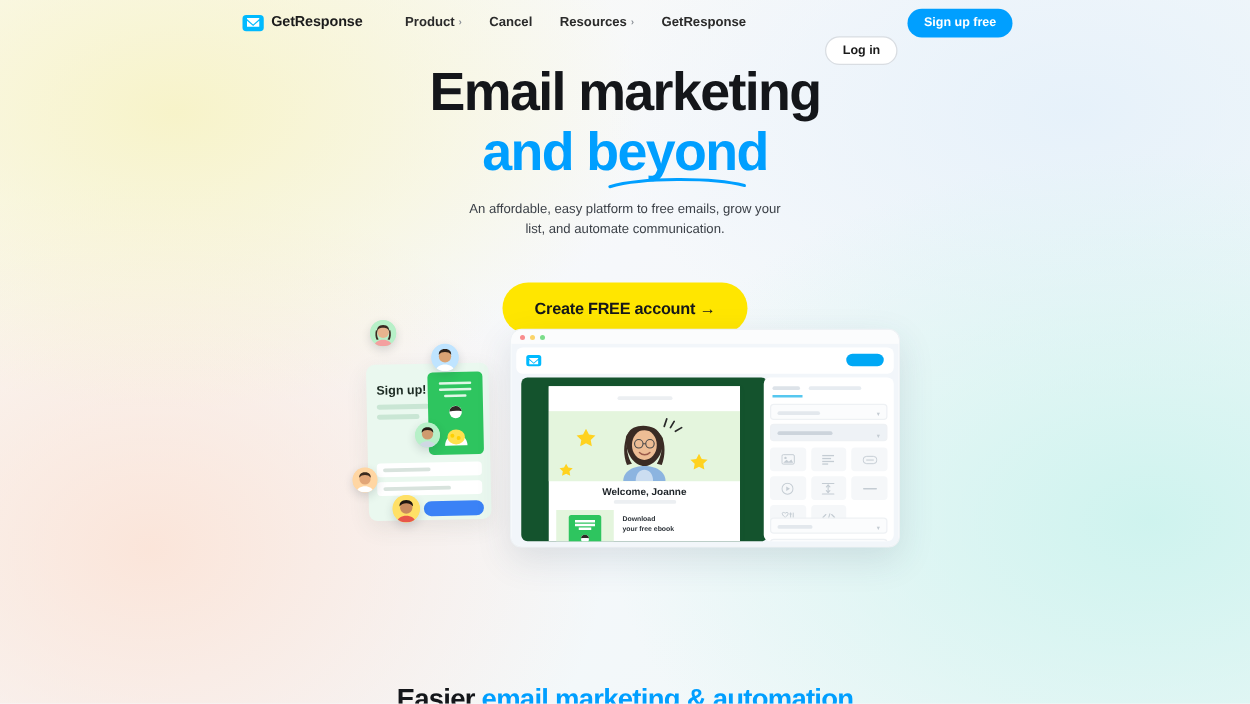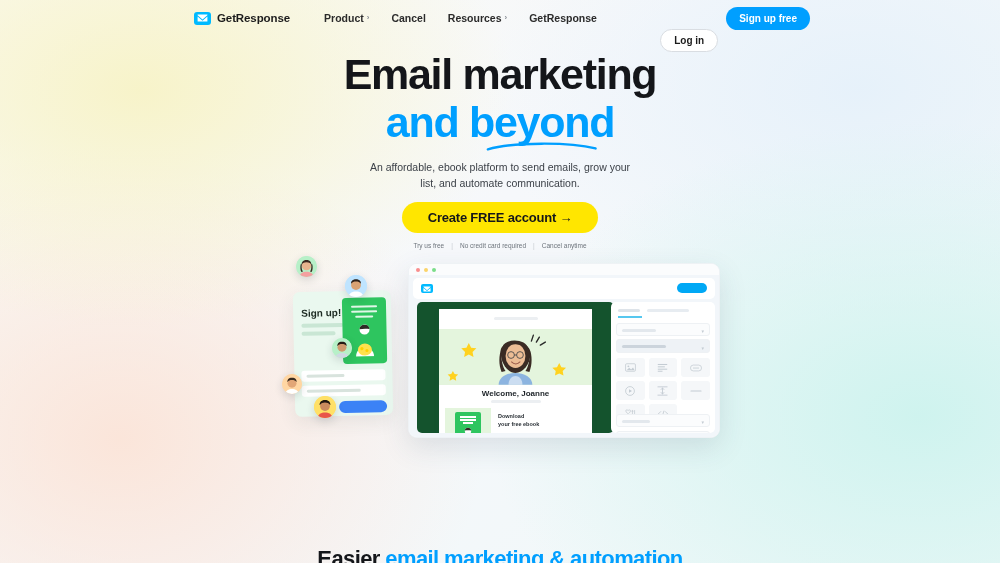--- a/index.html
+++ b/index.html
@@ -55,23 +55,23 @@
   .hero h1 {
     font-size: 43px; font-weight: 700; color: #14161a;
     letter-spacing: -1.3px; line-height: 1.06;
   }
   .hl-2 { position: relative; display: inline-block; color: #009fff; margin-top: 2px; }
   .hl-2 .swoosh { position: absolute; left: 44%; right: -2%; bottom: -9px; height: 13px; }
   .hero-sub {
     margin: 14px auto 0; width: 262px; font-size: 10.5px; color: #3c4148; line-height: 1.55;
   }
   .cta {
-    margin: 10px auto 0; display: block; background: #ffe600; color: #15171a;
+    margin: 34px auto 0; display: block; background: #ffe600; color: #15171a;
     font-size: 13px; font-weight: 700; border: none; border-radius: 22px;
-    padding: 8px 26px; cursor: pointer; letter-spacing: -0.2px;
+    padding: 13px 26px; cursor: pointer; letter-spacing: -0.2px;
   }
   .fineprint {
     margin-top: 9px; font-size: 6.5px; color: #6d747c;
     display: flex; justify-content: center; align-items: center; gap: 7px;
   }
   .fineprint .sep { color: #c6cbd1; }
 
   
   .illo { position: absolute; left: 0; top: 255px; width: 1000px; height: 245px; }
 
@@ -196,21 +196,21 @@
   <div class="hero">
     <h1>
       <span>Email marketing</span><br>
       <span class="hl-2">
         <span>and beyond</span>
         <svg class="swoosh" viewBox="0 0 120 14" preserveAspectRatio="none">
           <path d="M2 9 C 30 1, 90 1, 118 8" stroke="#009fff" stroke-width="2.6" fill="none" stroke-linecap="round"></path>
         </svg>
       </span>
     </h1>
-    <p class="hero-sub">An affordable, ebook platform to send emails, grow your list, and automate communication.</p>
+    <p class="hero-sub">An affordable, easy platform to free emails, grow your list, and automate communication.</p>
     <button class="cta">Create FREE account →</button>
     <div class="fineprint">
       <span>Try us free</span>
       <span class="sep">|</span>
       <span>No credit card required</span>
       <span class="sep">|</span>
       <span>Cancel anytime</span>
     </div>
   </div>
 

